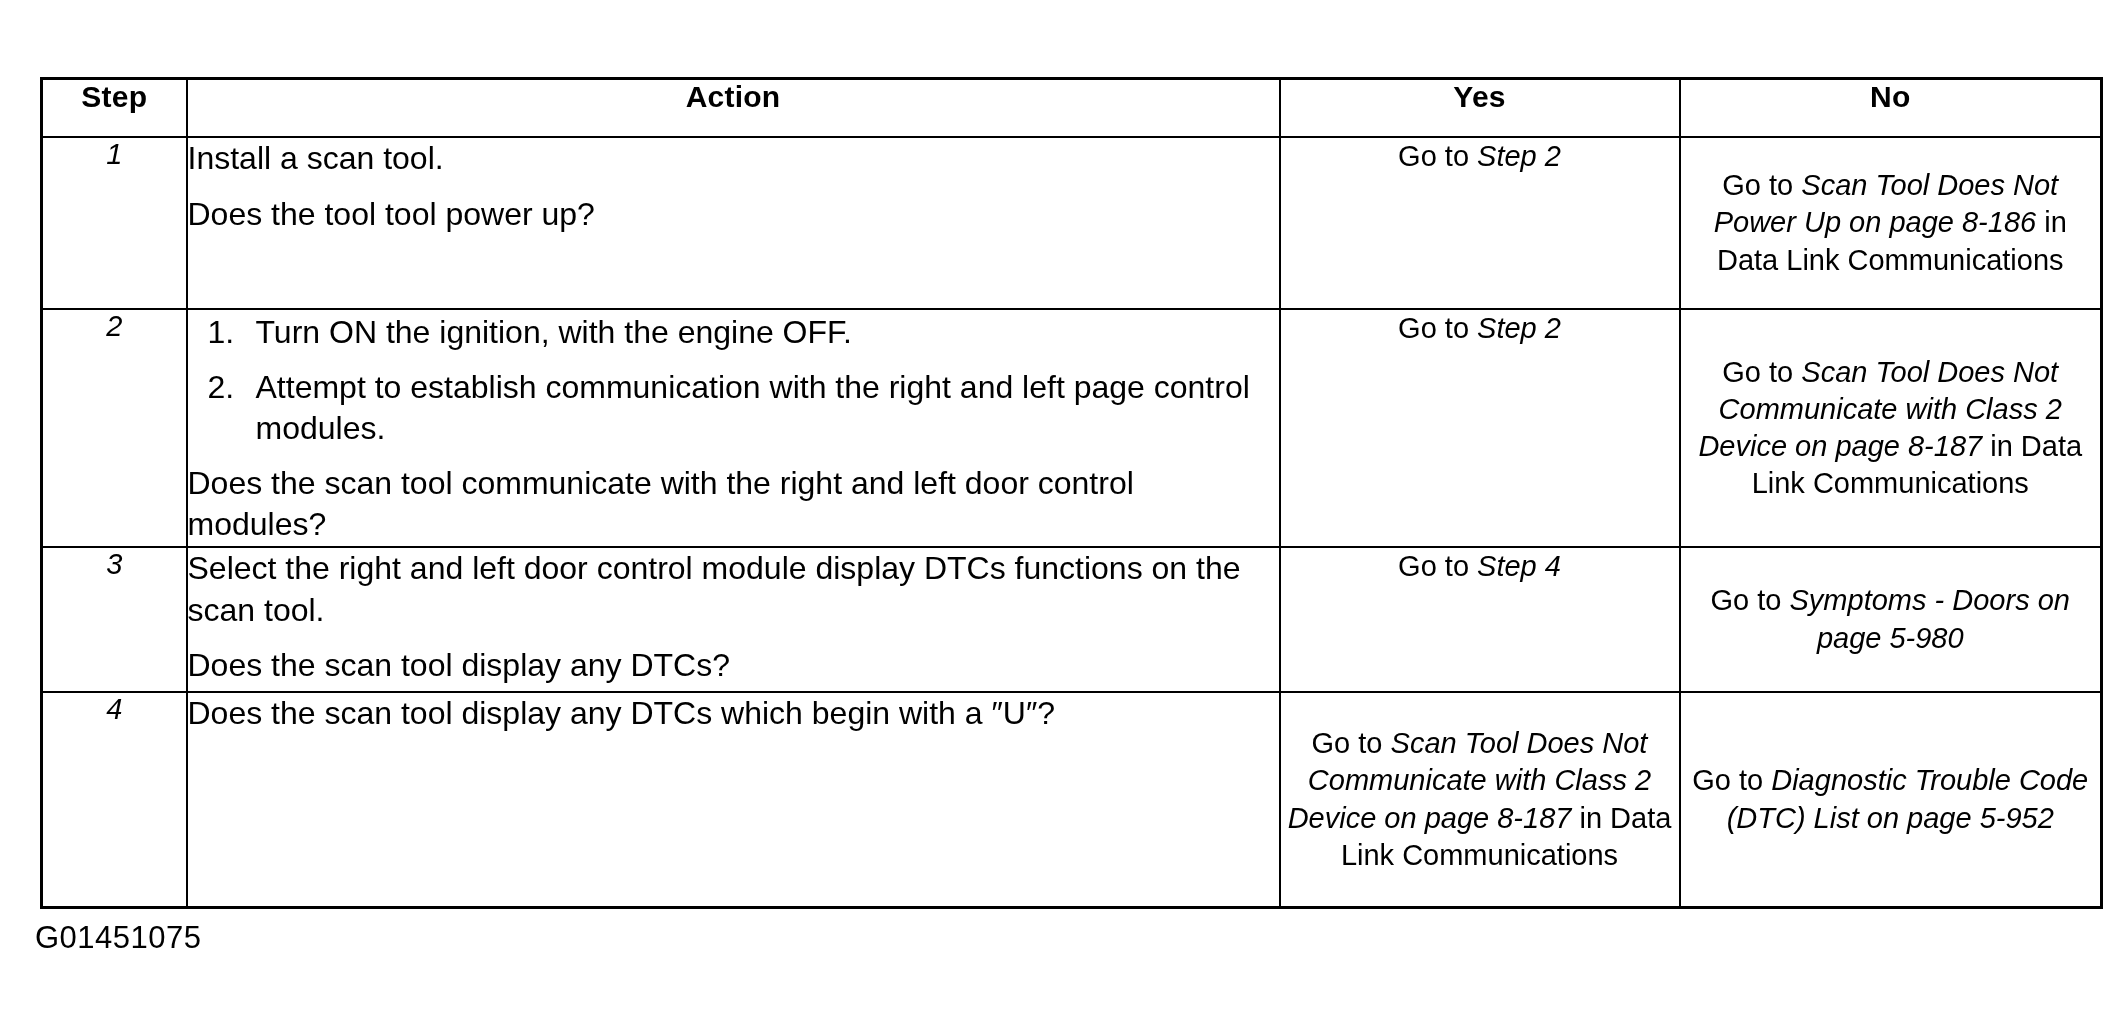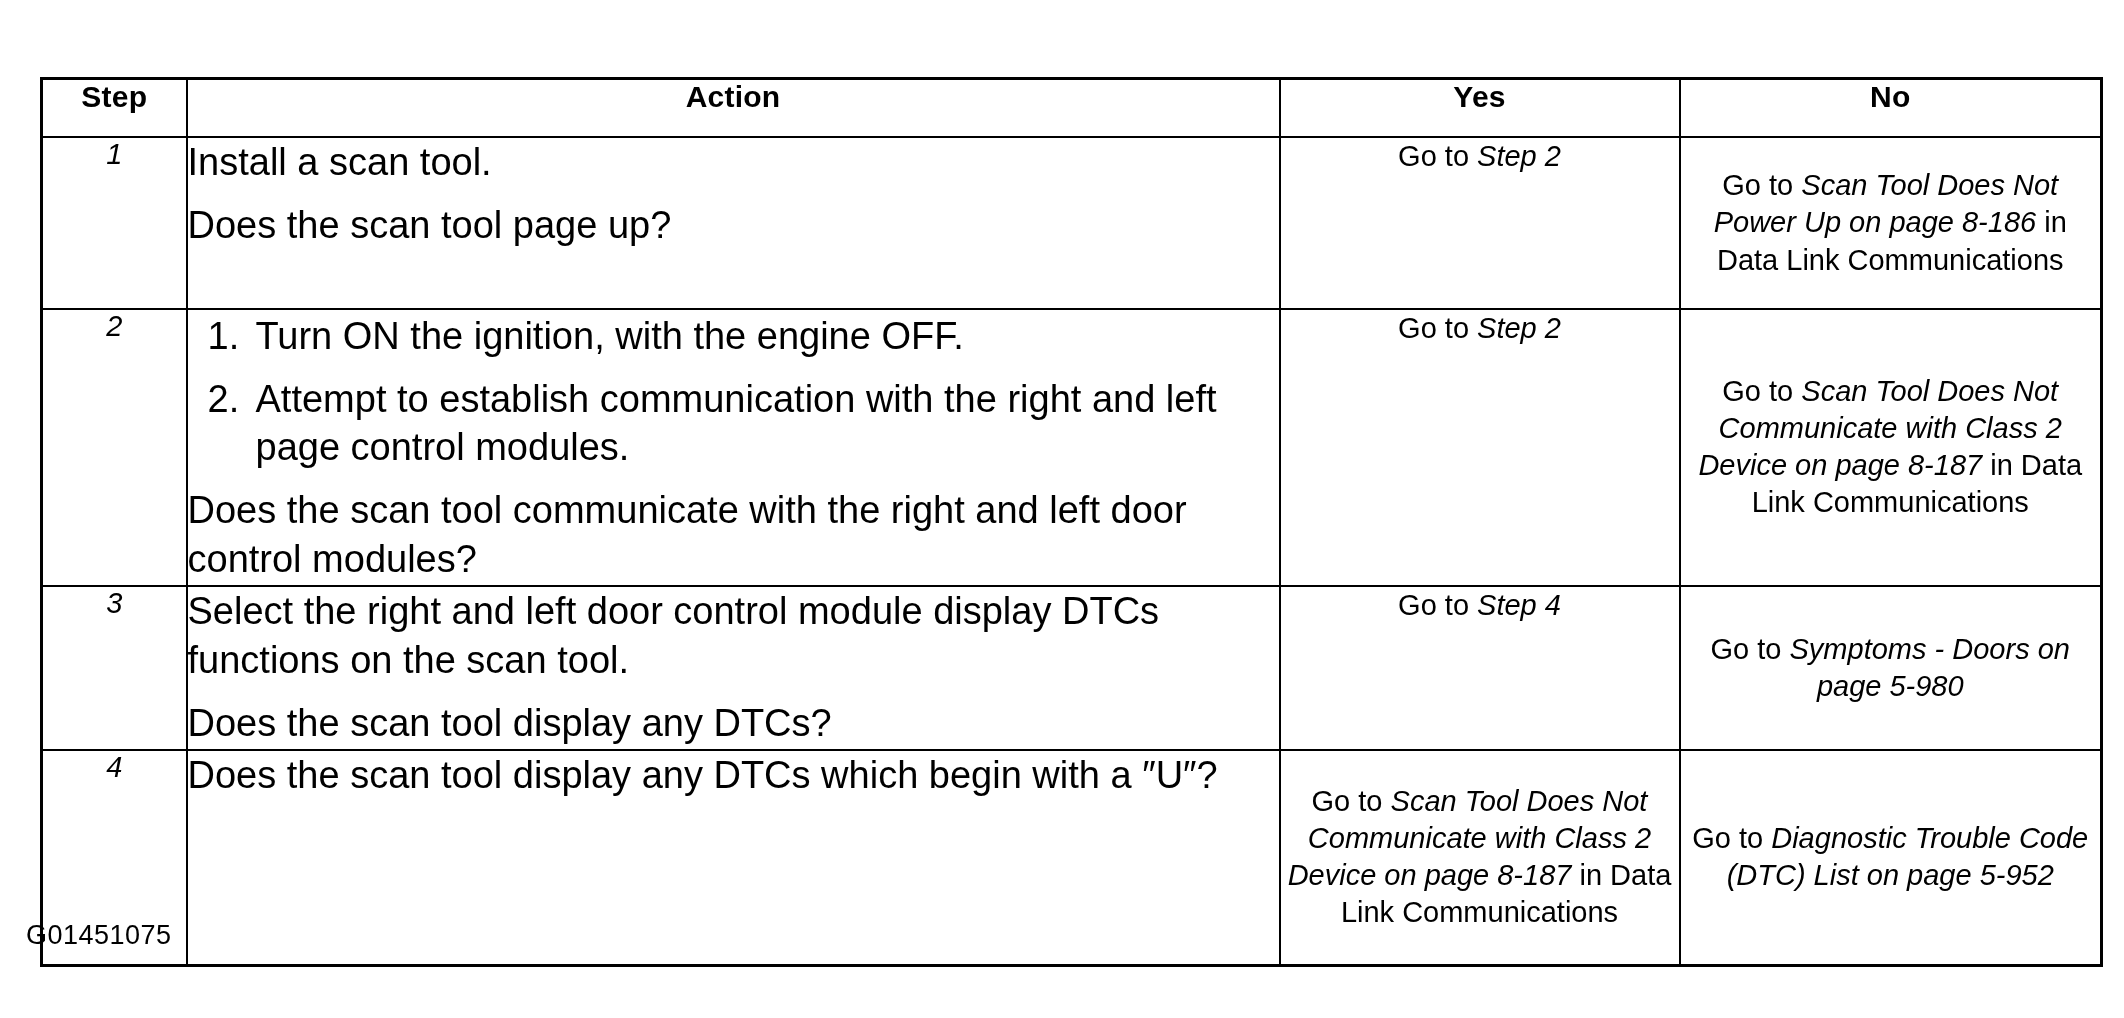--- a/index.html
+++ b/index.html
@@ -62,21 +62,21 @@
   
   td.step-cell {
     text-align: center;
     vertical-align: middle;
     font-style: italic;
     font-size: 29px;
   }
   td.action-cell {
     text-align: left;
     vertical-align: top;
-    font-size: 38px;
+    font-size: 32px;
     line-height: 1.30;
     padding: 10px 14px 10px 16px;
   }
   td.branch-cell {
     text-align: center;
     vertical-align: bottom;
     font-size: 29px;
     line-height: 1.28;
     padding: 8px 10px 10px 10px;
   }
@@ -113,23 +113,23 @@
     top: 0;
     width: 40px;
     text-align: left;
   }
 
   em.ref { font-style: italic; }
 
   
   .fig-id {
     position: absolute;
-    left: 26px;
+    left: 35px;
     top: 920px;
-    font-size: 27px;
+    font-size: 31px;
     letter-spacing: 0.5px;
   }
 </style>
 </head>
 <body>
 
 <div id="sheet">
 
   <table class="dtc">
     <colgroup>
@@ -146,21 +146,21 @@
         <th>No</th>
       </tr>
     </thead>
     <tbody>
 
       <tr class="r1">
         <td class="step-cell">1</td>
         <td class="action-cell">
           <div>
               <p class="para">Install a scan tool.</p>
-              <p class="para">Does the scan tool page up?</p>
+              <p class="para">Does the tool tool power up?</p>
             </div>
         </td>
         <td class="branch-cell">
           <div><span>Go to </span><em class="ref">Step 2</em></div>
         </td>
         <td class="branch-cell mid">
           <div><span>Go to </span><em class="ref">Scan Tool Does Not Power Up on page 8-186</em><span> in Data Link Communications</span></div>
         </td>
       </tr>
 

